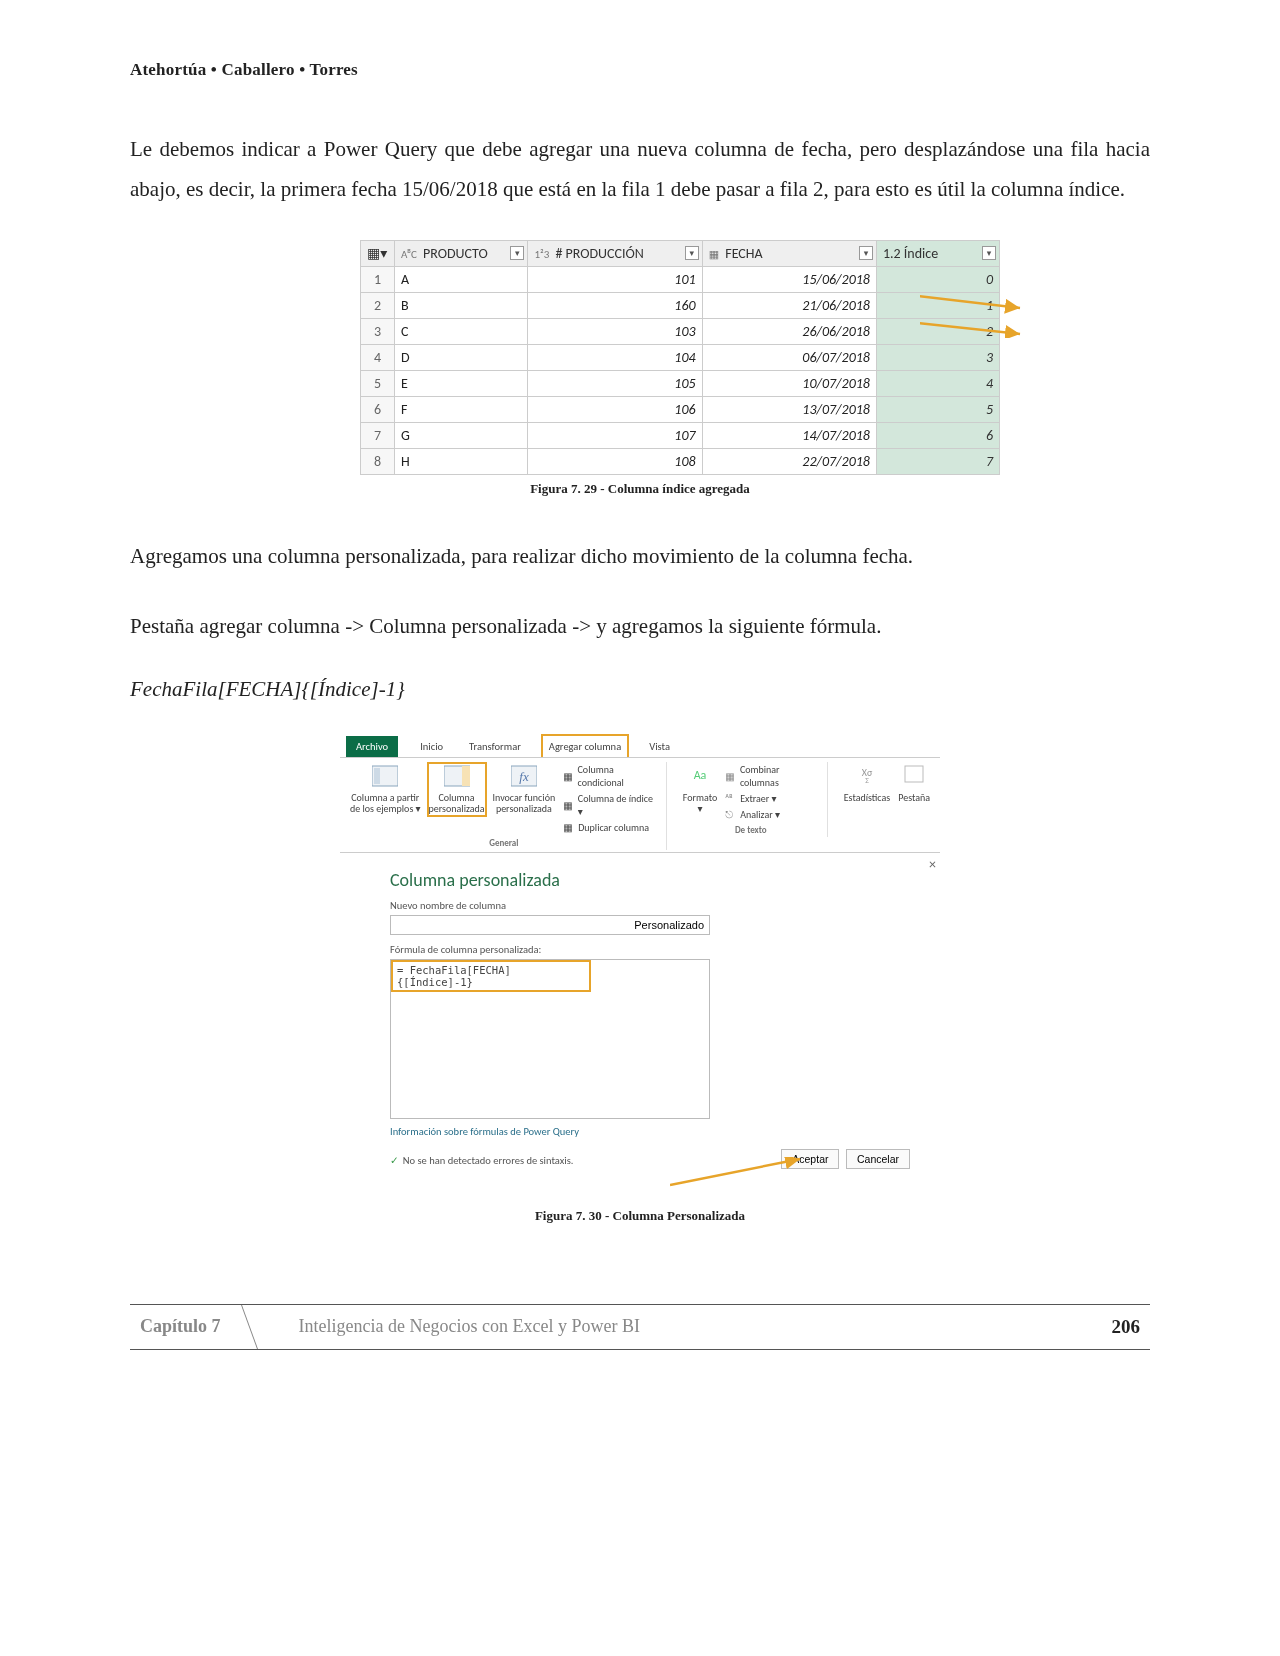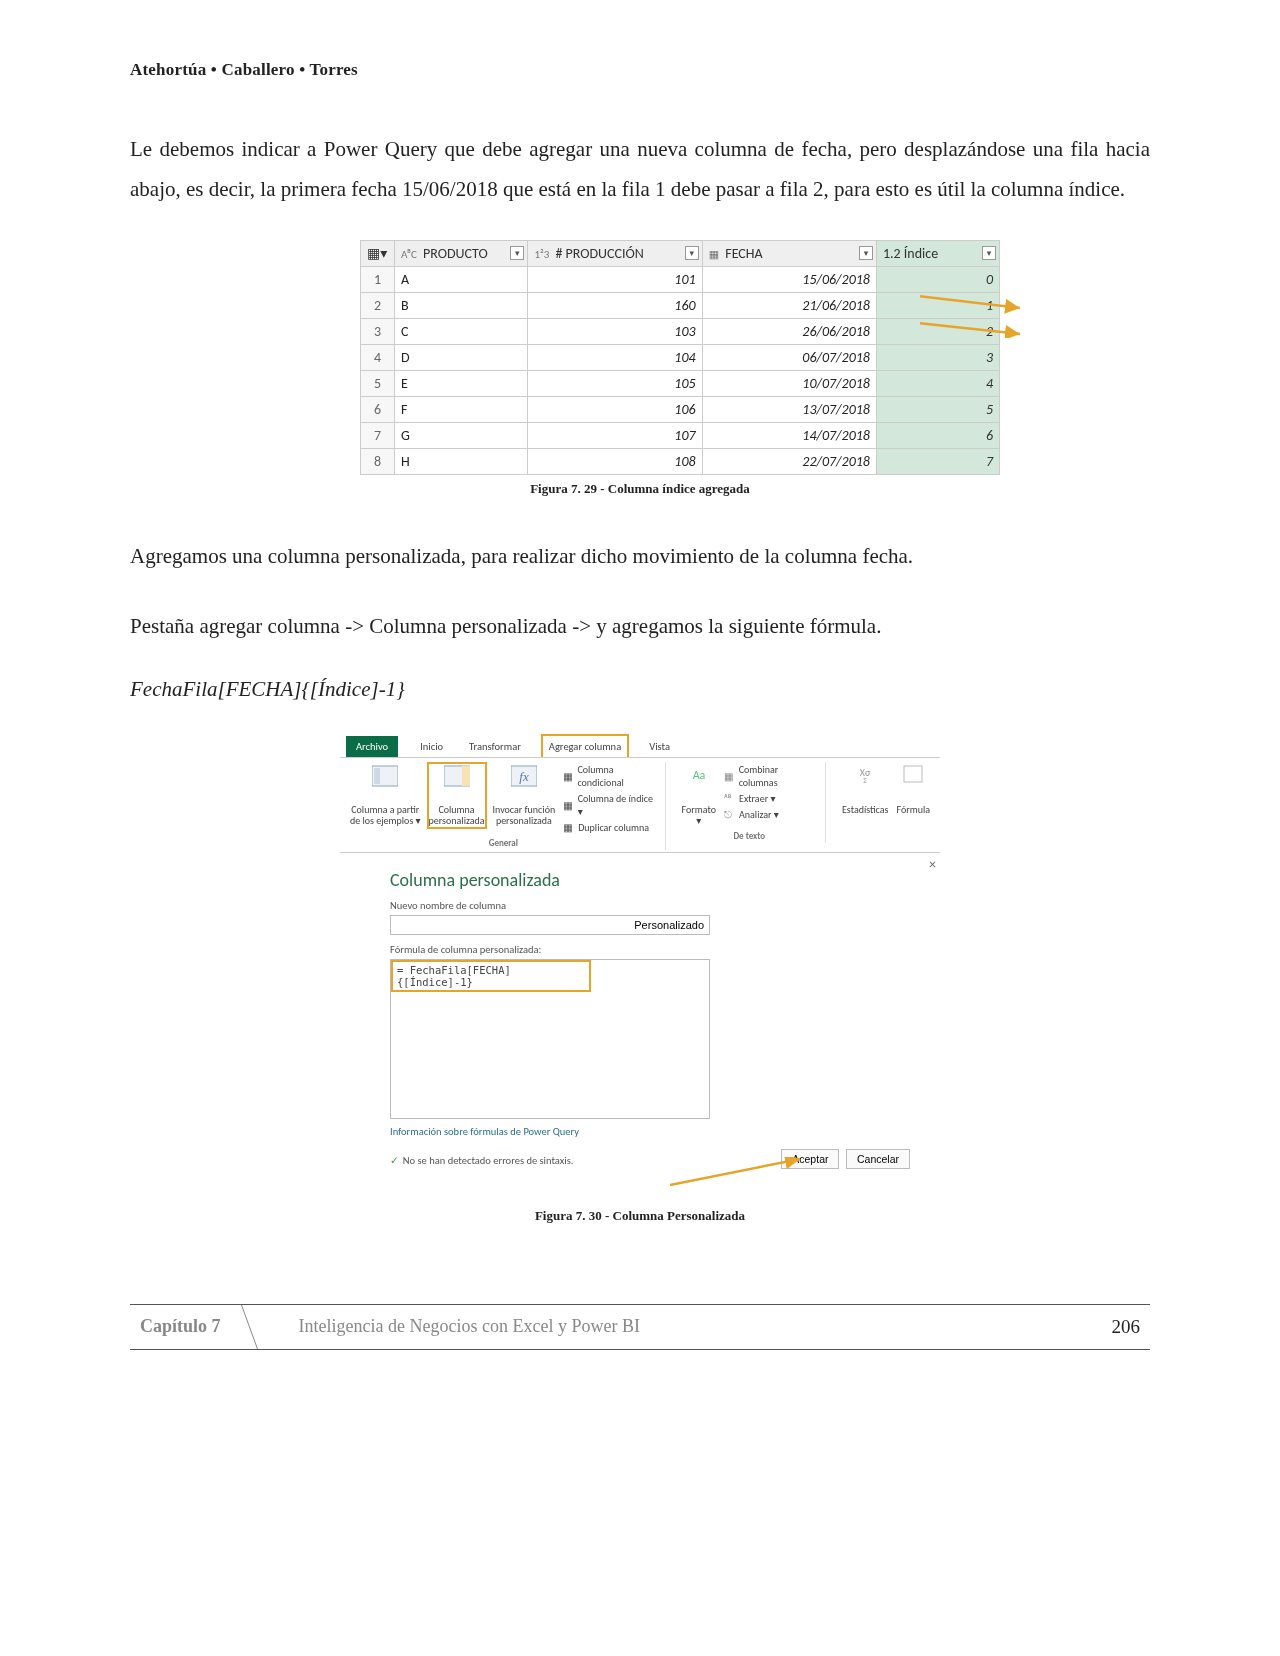--- a/index.html
+++ b/index.html
@@ -31,21 +31,21 @@
 
   .ribbon-wrap { position: relative; margin: 0 auto 10px auto; width: 600px; font-family: 'Segoe UI', Calibri, Arial, sans-serif; font-size: 10px; color: #444; }
   .ribbon-tabs { display: flex; align-items: flex-end; gap: 14px; border-bottom: 1px solid #ccc; padding: 2px 6px 0 6px; }
   .ribbon-tab { padding: 4px 6px; font-size: 10.5px; cursor: default; }
   .ribbon-tab.file { background: #0b6d47; color: #fff; padding: 4px 10px; margin-right: 2px; }
   .ribbon-tab.active { border: 2px solid #e7a42a; border-bottom: none; background: #fff; font-weight: 400; }
   .ribbon-body { display: flex; align-items: flex-start; border-bottom: 1px solid #ccc; padding: 4px 2px 2px 2px; gap: 8px; }
   .ribbon-group { display: flex; flex-direction: column; align-items: center; border-right: 1px solid #e0e0e0; padding: 0 6px 2px 6px; }
   .ribbon-group:last-child { border-right: none; }
   .ribbon-btns { display: flex; gap: 4px; align-items: flex-start; }
-  .rbtn-big { display: flex; flex-direction: column; align-items: center; text-align: center; line-height: 1.1; padding: 2px 2px; gap: 16px; }
+  .rbtn-big { display: flex; flex-direction: column; align-items: center; text-align: center; line-height: 1.1; padding: 2px 2px; gap: 4px; }
   .rbtn-big.highlight { border: 2px solid #e7a42a; padding: 0 0 1px 0; }
   .rbtn-ico { width: 26px; height: 24px; position: relative; }
   .rbtn-sm { display: flex; align-items: center; gap: 3px; padding: 1px 2px; line-height: 1.3; }
   .rbtn-sm .ico { width: 12px; height: 12px; display: inline-block; }
   .group-label { font-size: 9px; color: #777; margin-top: 2px; font-weight: bold; }
   .close-x { position: absolute; right: 4px; bottom: -20px; color: #666; font-size: 14px; }
 
   .dialog { width: 560px; margin: 10px auto 0 auto; font-family: 'Segoe UI', Calibri, Arial, sans-serif; font-size: 11px; color: #444; padding: 6px 10px 6px 30px; }
   .dialog h2 { font-size: 18px; font-weight: 400; color: #2a6f4a; margin-bottom: 8px; }
   .dialog label { display: block; font-size: 10.5px; margin-bottom: 3px; color: #555; }
@@ -62,21 +62,21 @@
   .dialog .btns { text-align: right; margin-top: -18px; }
   .dialog .btns button { border: 1px solid #bbb; background: #fafafa; padding: 3px 10px; font-size: 10.5px; margin-left: 4px; }
 
   .footer { margin-top: 80px; }
   .footer hr { border: none; border-top: 1.5px solid #555; }
   .footer-row { display: flex; align-items: center; height: 44px; }
   .chapter { font-weight: 700; color: #888; font-size: 18px; padding: 0 28px 0 10px; position: relative; }
   .divider-diag { width: 30px; height: 44px; position: relative; }
   .divider-diag::before { content: ""; position: absolute; left: 0; top: 0; width: 1px; height: 100%; background: #888; transform: skewX(20deg); }
   .book-title { color: #888; font-size: 18px; padding-left: 20px; flex: 1; }
-  .pagenum { font-weight: 400; font-size: 19px; padding-right: 10px; text-align: right; }
+  .pagenum { font-weight: 700; font-size: 19px; padding-right: 10px; text-align: right; }
 </style>
 </head>
 <body>
 
 <div class="authors">Atehortúa • Caballero • Torres</div>
 
 <p class="body-text">Le debemos indicar a Power Query que debe agregar una nueva columna de fecha, pero desplazándose una fila hacia abajo, es decir, la primera fecha 15/06/2018 que está en la fila 1 debe pasar a fila 2, para esto es útil la columna índice.</p>
 
 <div class="table-wrap">
   <table class="pq">
@@ -264,21 +264,21 @@
           <div class="rbtn-ico"><svg width="22" height="20">
                 <text x="11" y="12" text-anchor="middle" font-size="10" fill="#999">Χσ</text>
                 <text x="11" y="19" text-anchor="middle" font-size="8" fill="#999">Σ</text>
               </svg></div>
           <div>Estadísticas</div>
         </div>
         <div class="rbtn-big">
           <div class="rbtn-ico"><svg width="22" height="20">
                 <rect x="2" y="2" width="18" height="16" fill="none" stroke="#bbb"></rect>
               </svg></div>
-          <div>Fórmula</div>
+          <div>Pestaña</div>
         </div>
       </div>
     </div>
   </div>
   <div class="close-x">×</div>
 </div>
 
 <div class="dialog">
   <h2>Columna personalizada</h2>
   <label>Nuevo nombre de columna</label>

